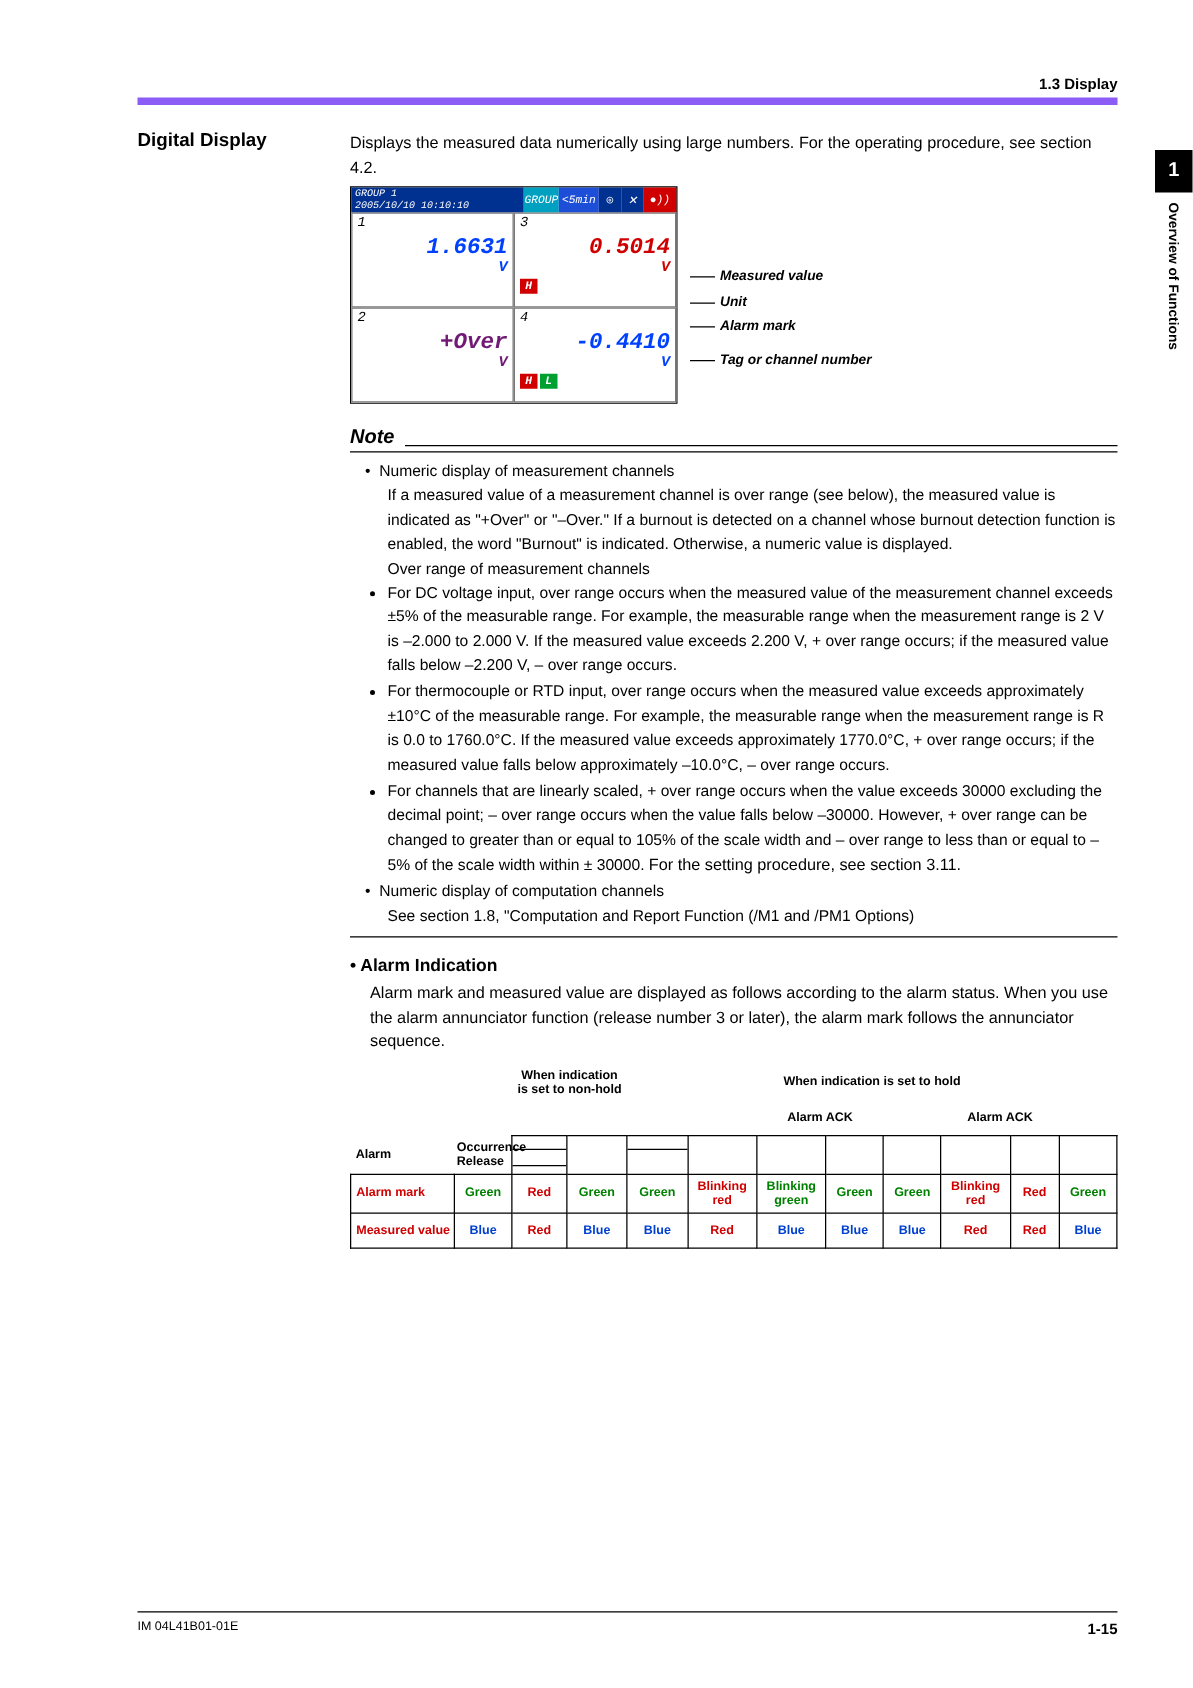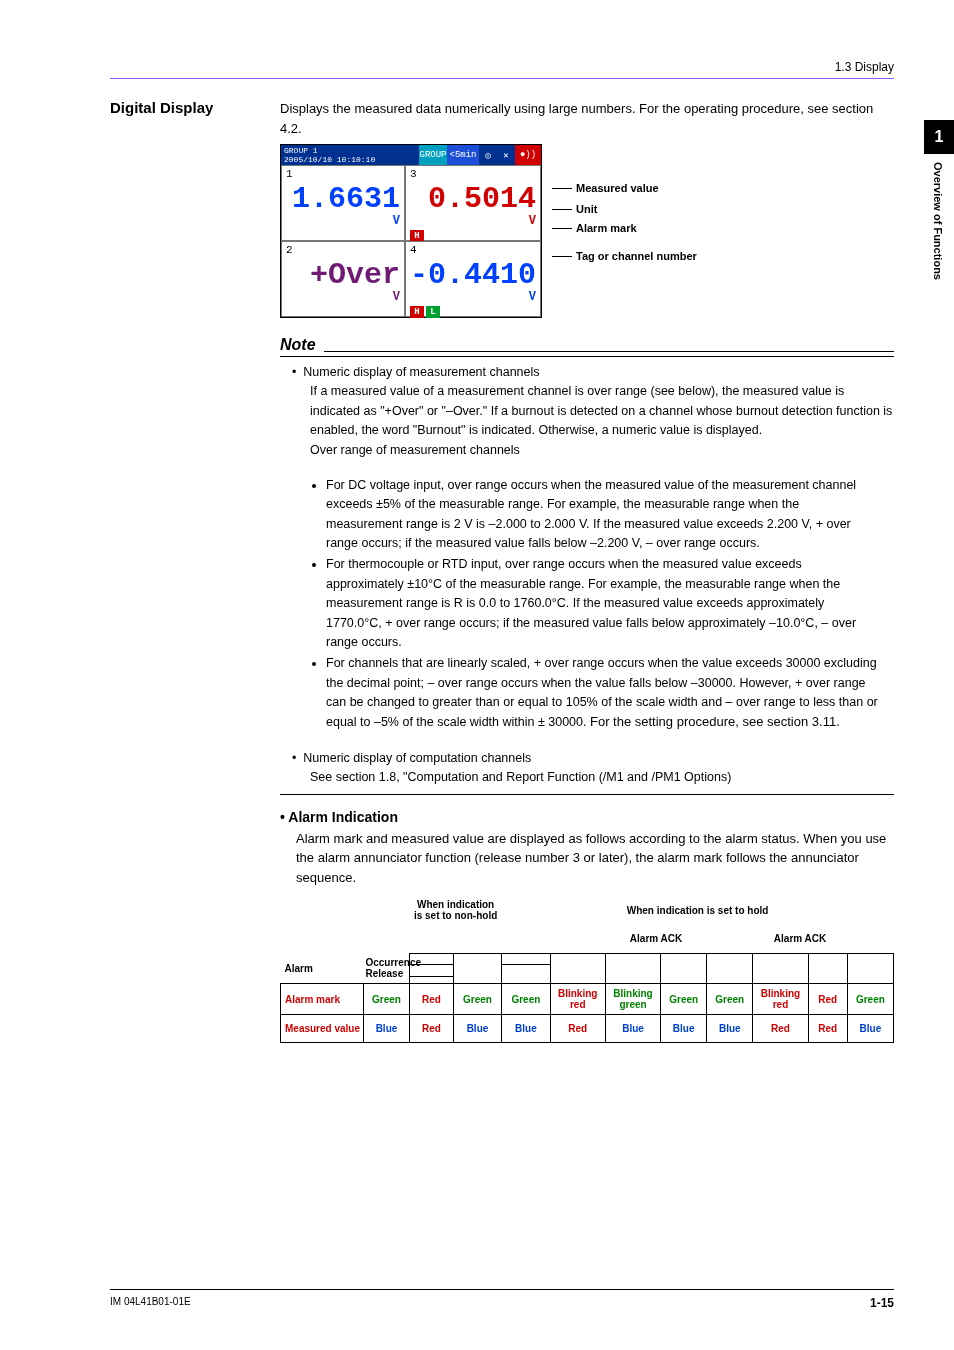--- a/index.html
+++ b/index.html
@@ -32,38 +32,38 @@
   }
   .tab-text {
     writing-mode: vertical-rl;
     font-weight: bold;
     font-size: 11px;
     padding: 8px 0 0 8px;
     height: 160px;
   }
   .header-right {
     text-align: right;
-    font-weight: normal;
+    font-weight: bold;
     font-size: 12px;
-    border-bottom: 1px solid #8b5cf6;
+    border-bottom: 6px solid #8b5cf6;
     padding-bottom: 4px;
     margin-bottom: 20px;
   }
   .row { display: flex; }
   .left-col {
     width: 170px;
     flex: 0 0 170px;
     font-weight: bold;
     font-size: 15px;
   }
   .right-col { flex: 1; }
   .intro { font-size: 13px; line-height: 1.5; margin-bottom: 6px; }
 
   
-  .dd-wrap { display: flex; align-items: flex-start; gap: 10px; margin-bottom: 18px; }
+  .dd-wrap { display: flex; align-items: center; gap: 10px; margin-bottom: 18px; font-style: italic; }
   .dd-screen {
     border: 1px solid #000;
     width: 262px;
     font-family: "Courier New", monospace;
   }
   .dd-status {
     display: flex;
     font-size: 9px;
     color: #fff;
     height: 20px;
@@ -76,21 +76,21 @@
     background: #fff;
   }
   .dd-cell {
     border: 1px solid #777;
     padding: 2px 4px 2px 4px;
     height: 76px;
     position: relative;
     display:flex; flex-direction:column;
   }
   .dd-ch { font-size: 11px; color:#000; text-align:left;}
-  .dd-val { font-size: 30px; font-weight: bold; text-align: right; line-height:1; margin-top:4px;}
+  .dd-val { font-size: 18px; font-weight: bold; text-align: right; line-height:1; margin-top:4px;}
   .dd-unit { font-size: 12px; text-align: right; font-weight:bold;}
   .dd-alarms { display:flex; gap:2px; margin-top:2px;}
   .al-box { width:14px; height:12px; color:#fff; font-size:9px; font-weight:bold; display:flex;align-items:center;justify-content:center;}
   .blue { color: #0040ff; }
   .red { color: #d00000; }
   .green { color: #701a75; }
   .bg-red { background:#d00000;}
   .bg-green { background:#00a030;}
   .labels { font-size: 11px; font-weight: bold; line-height:1.2;}
   .label-line { display:flex; align-items:center; margin:0;}
@@ -101,21 +101,21 @@
     font-weight: bold;
     font-size: 16px;
     border-bottom: 1px solid #000;
     padding-bottom: 2px;
     margin-bottom: 6px;
     display:flex; align-items:center; gap:8px;
   }
   .note-title .line { flex:1; border-top:1px solid #000; position:relative; top:6px;}
   .note-body { font-size: 12.5px; line-height: 1.55; padding-left: 12px;}
   .note-body .b1 { font-weight: normal; }
-  .note-body ul { margin: 16px; padding-left: 18px; }
+  .note-body ul { margin: 0; padding-left: 18px; }
   .note-body li { margin-bottom: 2px; }
   .note-body .sub { padding-left: 18px; }
   .note-rule { border-top:1px solid #000; margin:6px 0 14px 0;}
 
   .sect-head { font-weight: bold; font-size: 14px; margin: 6px 0 4px 0;}
   .para { font-size: 13px; line-height: 1.5; margin-bottom: 8px;}
 
   
   .alarm-wrap { font-size: 10px; }
   .alarm-table { border-collapse: collapse; width: 100%; table-layout: fixed;}

